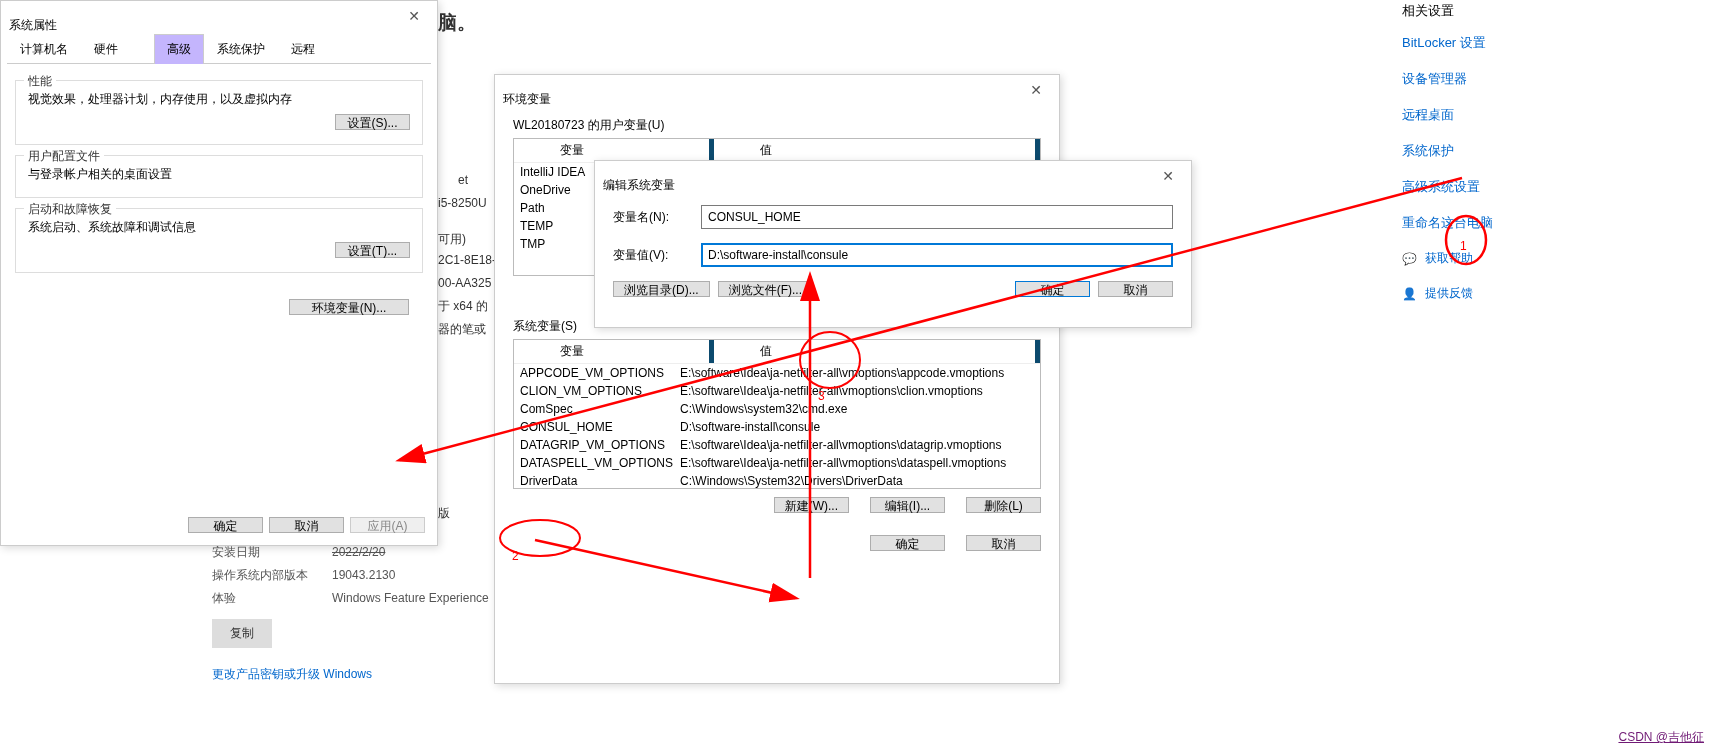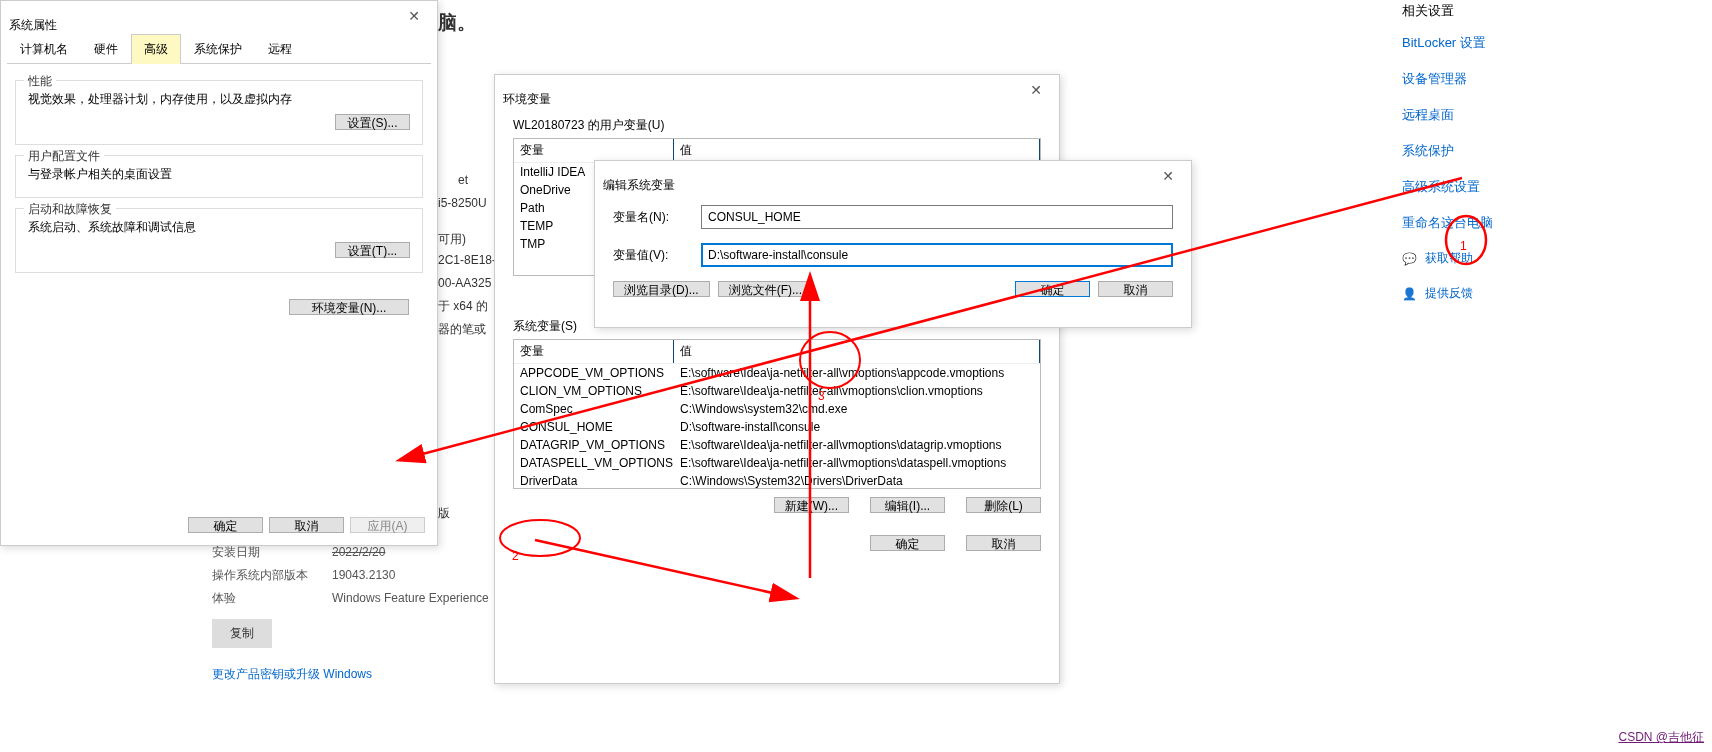--- a/index.html
+++ b/index.html
@@ -9,38 +9,38 @@
 
 .win { position: absolute; background: #fff; border: 1px solid #ccc; box-shadow: 2px 2px 8px rgba(0,0,0,0.15); }
 .titlebar { height: 30px; display: flex; align-items: flex-start; padding: 16px 8px; position: relative; }
 .titlebar .title { flex: 1; }
 .close-x { position:absolute; right:4px; top:4px; width:38px; height:22px; display:flex; align-items:center; justify-content:center; cursor:pointer; font-size:14px; color:#555;}
 
 
 #sysprops { left: 0; top: 0; width: 438px; height: 546px; }
 .tabs { display:flex; border-bottom:1px solid #ccc; margin:0 6px; }
 .tab { padding: 6px 12px; border:1px solid transparent; border-bottom:none; cursor:pointer; position:relative; top:1px;}
-.tab.active { border-color:#ccc; background:#fef9c3; }
+.tab.active { border-color:#ccc; background:#c4b5fd;margin-left:23px; }
 .sysbody { padding: 16px 14px; }
 .group { border:1px solid #ddd; padding: 10px 12px 14px; margin-bottom: 10px; position:relative; }
 .group-title { position:absolute; top:-8px; left:8px; background:#fff; padding:0 4px; color:#333;}
 .btn { min-width:75px; height:16px; background:#e1e1e1; border:1px solid #adadad; cursor:pointer; padding:0 10px;}
 .btn.disabled { color:#888; background:#efefef; border-color:#ccc; cursor:default;}
 .btnrow-r { text-align:right; margin-top:6px;}
 .footer-btns { position:absolute; bottom:12px; right:12px; display:flex; gap:6px;}
 .envbtn-wrap { text-align:right; padding:16px 14px 0;}
 
 
 #envvars { left: 494px; top: 74px; width: 566px; height: 610px; }
 .envbody { padding: 10px 18px 16px;}
 .fieldset-label { margin-bottom:4px;}
 .listbox { border:1px solid #bbb; height:138px; overflow-y:auto; background:#fff;}
 .listbox.tall { height:150px;}
 .listbox-hdr { display:flex; background:#fff; border-bottom:1px solid #eee; position:sticky; top:0;}
-.listbox-hdr div { padding:3px 6px; border-right:1px solid #0c4a6e;}
+.listbox-hdr div { padding:3px 6px; border-right:5px solid #0c4a6e;margin-left:40px;}
 .col-name { width:160px; flex-shrink:0;}
 .col-val { flex:1;}
 .row { display:flex; padding:2px 6px; cursor:default;}
 .row div { white-space:nowrap; overflow:hidden; text-overflow:ellipsis;}
 .btnrow { display:flex; justify-content:flex-end; gap:21px; margin-top:8px;}
 
 
 #editvar { left:594px; top:160px; width:598px; height:168px; }
 .editbody { padding:12px 18px;}
 .field { display:flex; align-items:center; margin-bottom:14px;}

